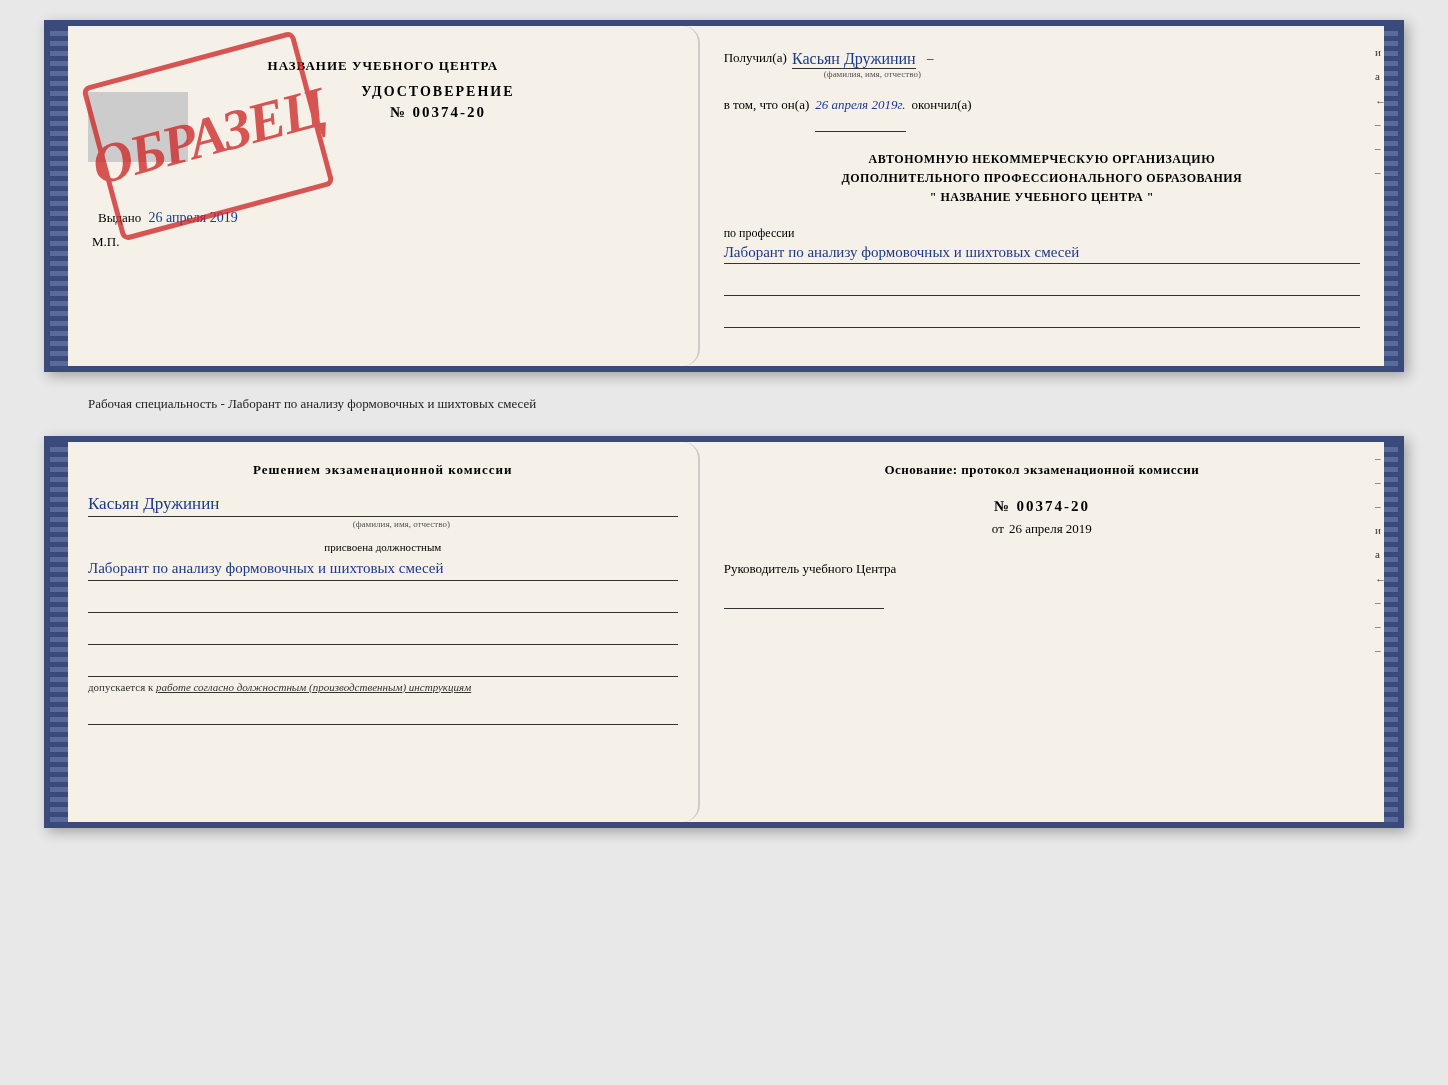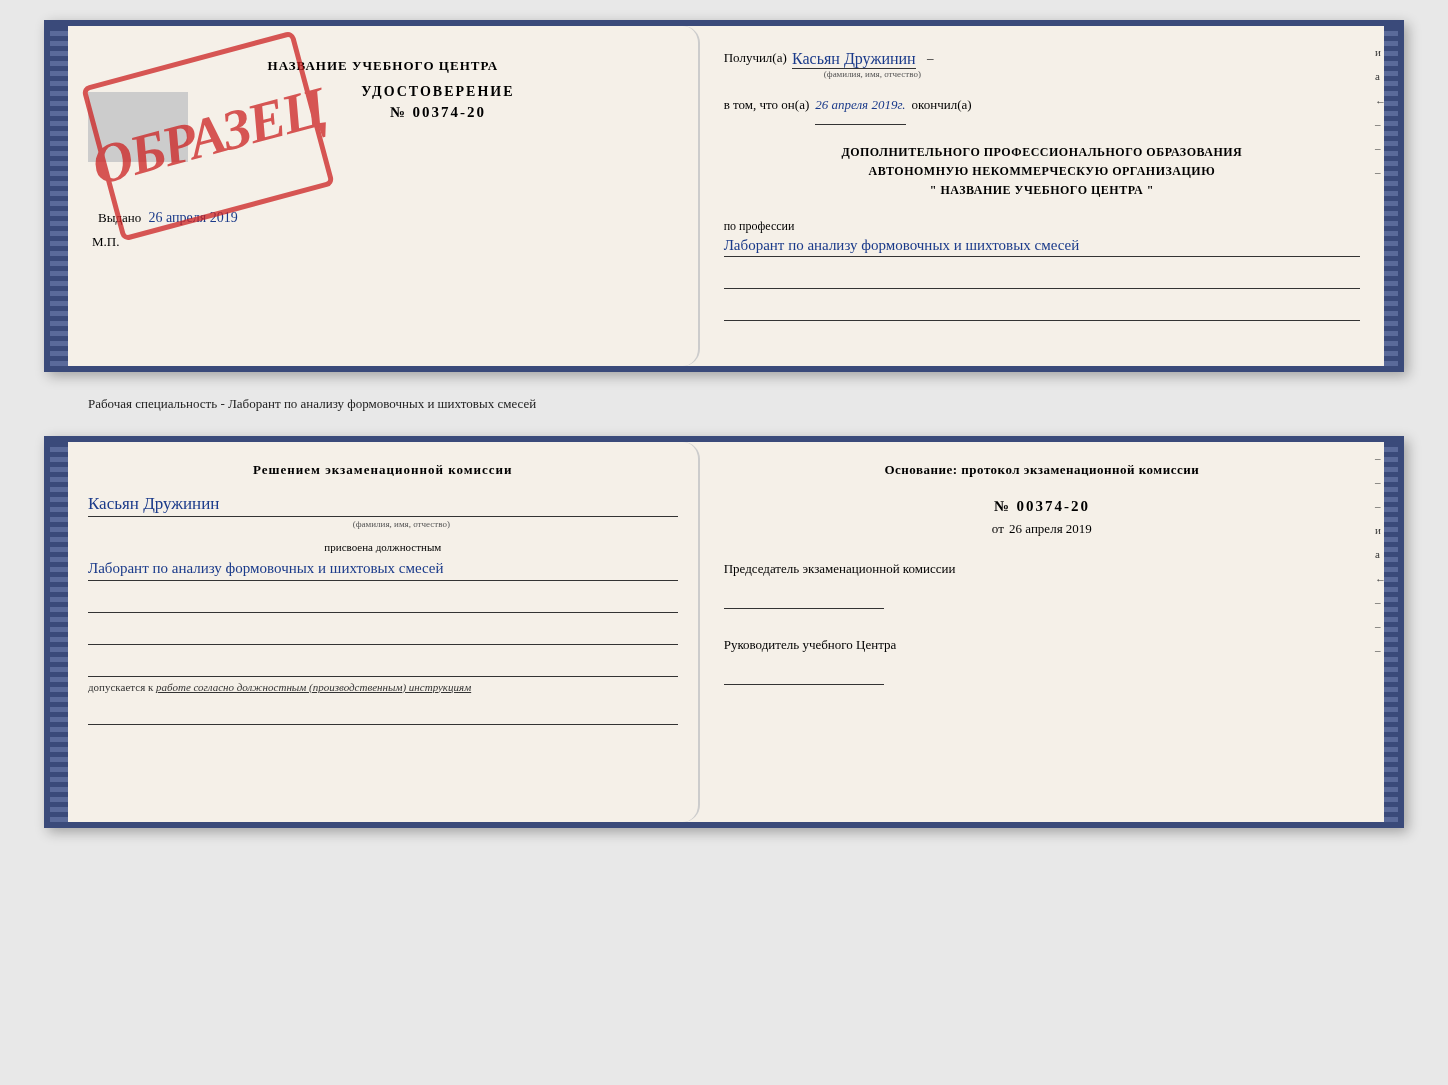--- a/index.html
+++ b/index.html
@@ -149,21 +149,21 @@
       gap: 6px;
       text-align: right;
     }
 
     .date-handwritten {
       font-family: 'Segoe Script', 'Comic Sans MS', cursive;
       color: #1a3a8a;
       font-style: italic;
       font-size: 13px;
       border-bottom: 1px solid #333;
-      padding-bottom: 11px;
+      padding-bottom: 18px;
     }
 
     .org-block {
       font-size: 12px;
       text-align: center;
       line-height: 1.6;
       margin-bottom: 18px;
       font-weight: bold;
       letter-spacing: 0.5px;
     }
@@ -377,22 +377,22 @@
         <span style="font-size:13px;margin-left:6px;">–</span>
       </div>
 
       <div class="date-line">
         <span style="font-size:13px;">в том, что он(а)</span>
         <span class="date-handwritten">26 апреля 2019г.</span>
         <span style="font-size:13px;">окончил(а)</span>
       </div>
 
       <div class="org-block">
+        <div>АВТОНОМНУЮ НЕКОММЕРЧЕСКУЮ ОРГАНИЗАЦИЮ</div>
         <div>ДОПОЛНИТЕЛЬНОГО ПРОФЕССИОНАЛЬНОГО ОБРАЗОВАНИЯ</div>
-        <div>АВТОНОМНУЮ НЕКОММЕРЧЕСКУЮ ОРГАНИЗАЦИЮ</div>
         <div>"   НАЗВАНИЕ УЧЕБНОГО ЦЕНТРА   "</div>
       </div>
 
       <div class="profession-block">
         <span style="font-size:12px;">по профессии</span>
         <span class="profession-handwritten">Лаборант по анализу формовочных и шихтовых смесей</span>
       </div>
 
       <div class="underline-row"></div>
       <div class="underline-row"></div>
@@ -444,24 +444,20 @@
 
       <div class="osnование-block">Основание: протокол экзаменационной комиссии</div>
 
       <div class="protocol-number">№ 00374-20</div>
 
       <div class="protocol-date">
         <span>от</span>
         <span style="font-size:13px;margin-left:2px;">26 апреля 2019</span>
       </div>
 
-      <div class="chairman-block">
-        <div>Председатель экзаменационной комиссии</div>
-        <div class="signature-line"></div>
-      </div>
 
       <div class="head-block">
         <div>Руководитель учебного Центра</div>
         <div class="signature-line"></div>
       </div>
 
       <div class="side-marks" style="top:10px;">
         <span style="font-size:11px;">–</span>
         <span style="font-size:11px;">–</span>
         <span style="font-size:11px;">–</span>

